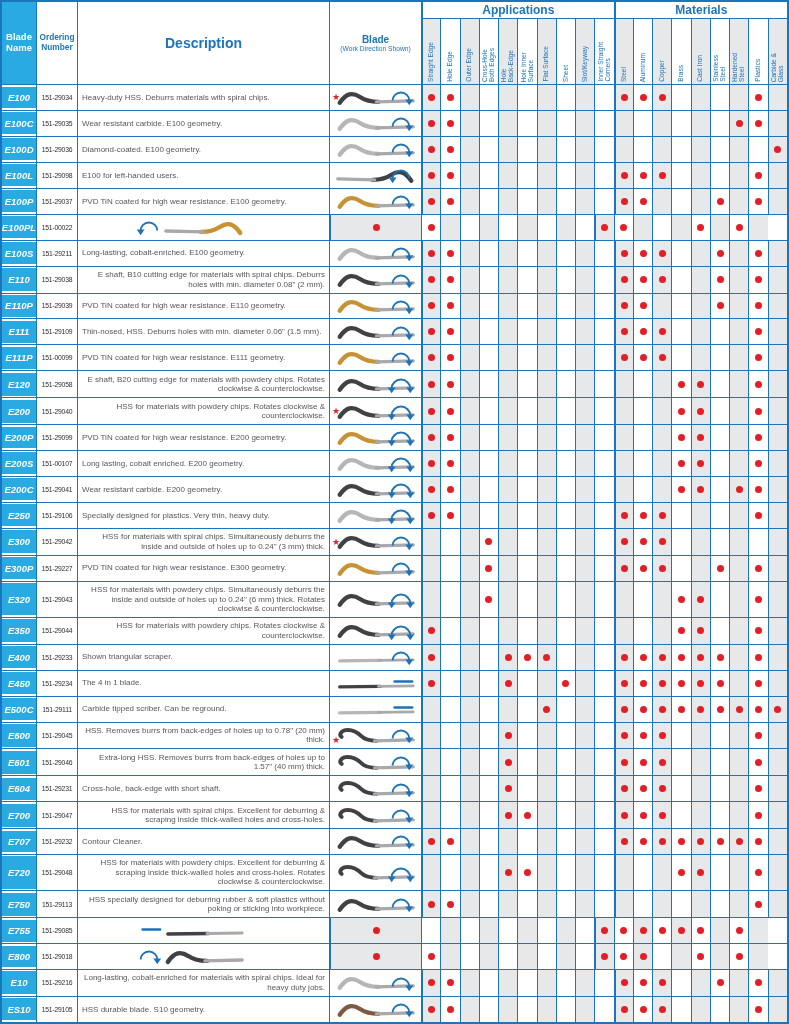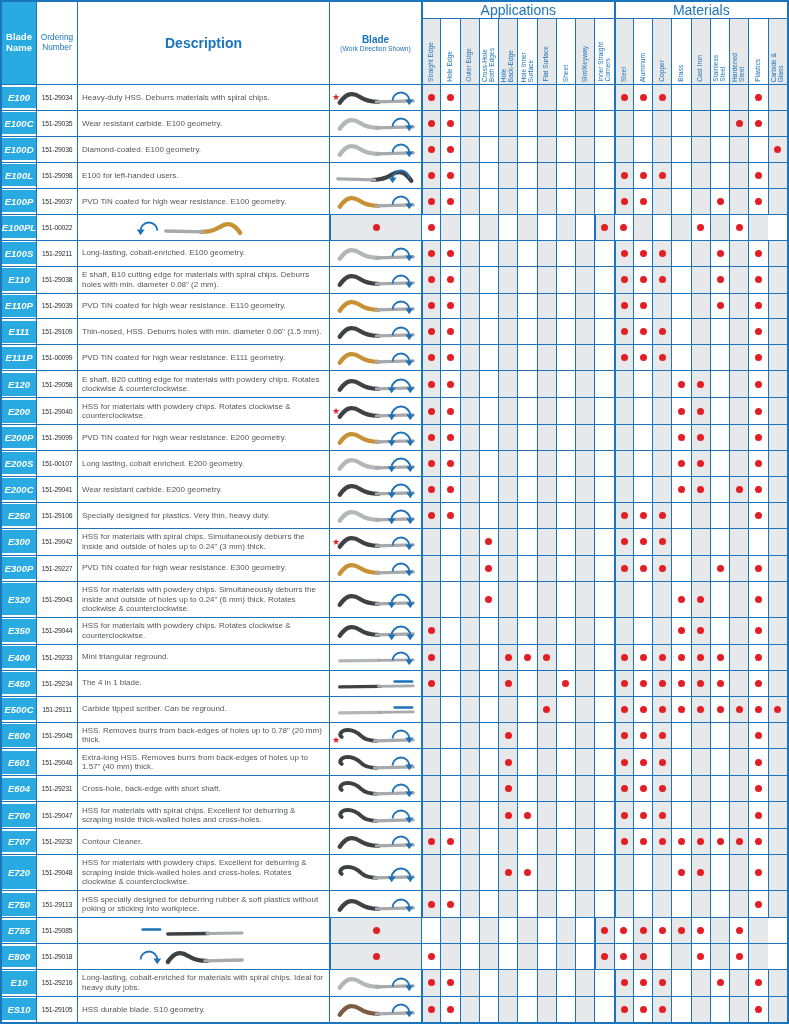--- a/index.html
+++ b/index.html
@@ -4,40 +4,40 @@
 <style>
   html,body{margin:0;padding:0;background:#fff;}
   .page{width:789px;height:1024px;box-sizing:border-box;border:2px solid #1b75bc;
         font-family:"Liberation Sans",sans-serif;display:flex;flex-direction:column;background:#fff;}
   .grid{display:grid;grid-template-columns:34px 41px 252px 92px repeat(19,1fr);}
   
   .thead{grid-template-rows:17px 65px;flex:0 0 auto;border-bottom:1px solid #1b75bc;}
   .hc{box-sizing:border-box;border-left:1px solid #1b75bc;display:flex;align-items:center;justify-content:center;min-width:0;}
   .rowspan{grid-row:1/3;}
   .name-h{background:#29abe2;color:#fff;font-weight:bold;font-size:9.5px;text-align:center;white-space:pre-line;border-left:none;line-height:1.15;}
-  .ord-h{color:#1b75bc;font-weight:normal;font-size:8.3px;text-align:center;white-space:pre-line;line-height:1.15;}
+  .ord-h{color:#1b75bc;font-weight:bold;font-size:8.3px;text-align:center;white-space:pre-line;line-height:1.15;}
   .desc-h{color:#1b75bc;font-weight:bold;font-size:14px;}
   .blade-h{flex-direction:column;}
   .blade-t{color:#1b75bc;font-weight:bold;font-size:10px;line-height:1.1;}
   .blade-s{color:#1b75bc;font-size:6.7px;line-height:1.1;}
-  .band{grid-row:1;color:#1b75bc;font-weight:normal;font-size:14px;border-bottom:1px solid #1b75bc;border-left:2px solid #1b75bc;
+  .band{grid-row:1;color:#1b75bc;font-weight:bold;font-size:12px;border-bottom:1px solid #1b75bc;border-left:2px solid #1b75bc;
         display:flex;align-items:center;justify-content:center;box-sizing:border-box;}
   .apps-band{grid-column:5/15;}
   .mats-band{grid-column:15/24;}
   .vcell{grid-row:2;box-sizing:border-box;border-left:1px solid #1b75bc;display:flex;align-items:flex-end;justify-content:center;padding-bottom:2px;min-width:0;}
   .vlabel{writing-mode:vertical-rl;transform:rotate(180deg);font-size:6.6px;color:#1b75bc;line-height:1.05;white-space:pre-line;}
   
   .tbody{display:flex;flex-direction:column;flex:1 1 auto;}
   .row{border-top:1px solid #1b75bc;flex:1 0 auto;min-height:22px;}
   .row:first-child{border-top:none;}
   .c{box-sizing:border-box;border-left:1px solid #1b75bc;display:flex;align-items:center;justify-content:center;min-width:0;}
   .namec{background:#29abe2;background-clip:content-box;padding:1.5px 0;color:#fff;font-weight:bold;font-style:italic;
          font-size:9.5px;border-left:none;}
   .ordc{font-size:6.8px;color:#2e2e30;letter-spacing:-0.2px;}
-  .descc{justify-content:flex-start;padding:2px 4px;font-size:8px;line-height:1.18;color:#55575a;text-align:left;}
+  .descc{justify-content:flex-start;padding:2px 4px;font-size:8px;line-height:1.18;color:#55575a;text-align:right;}
   .bladec{position:relative;padding:0 2px;}
   .star{position:absolute;left:2px;top:50%;transform:translateY(-50%);color:#e21e26;font-size:9px;line-height:1;}
   .star.low{top:68%;}
   .dotc{padding:0;}
   .shade{background:#e7e8e9;}
   .gsep{border-left-width:2px;}
   .dot{width:7px;height:7px;border-radius:50%;background:#e21e26;}
 </style>
 </head>
 <body>
@@ -1137,21 +1137,21 @@
         <div class="c dotc">
           <span class="dot"></span>
         </div>
         <div class="c dotc shade"></div>
       </div>
       <div class="grid row">
         <div class="c namec">
           <span>E400</span>
         </div>
         <div class="c ordc">151-29233</div>
-        <div class="c descc">Mini triangular reground.</div>
+        <div class="c descc">Shown triangular scraper.</div>
         <div class="c bladec">
           <svg width="88" height="21" viewBox="0 0 90 21">
             <path d="M8,14 L50,13.5" fill="none" stroke="#b4b6b8" stroke-width="3.5" stroke-linecap="round"></path>
             <path d="M48,13.5 L84,13" fill="none" stroke="#a7a9ac" stroke-width="3" stroke-linecap="round"></path>
           </svg>
 
           <svg width="88" height="21" viewBox="0 0 90 21" style="position:absolute;left:2px;top:50%;transform:translateY(-50%);pointer-events:none">
             <path d="M62,14 A8.5,8 0 0 1 79,14" fill="none" stroke="#1e72b8" stroke-width="2"></path>
              <polygon points="75,13 83,13 79,19" fill="#1e72b8"></polygon>
           </svg>

